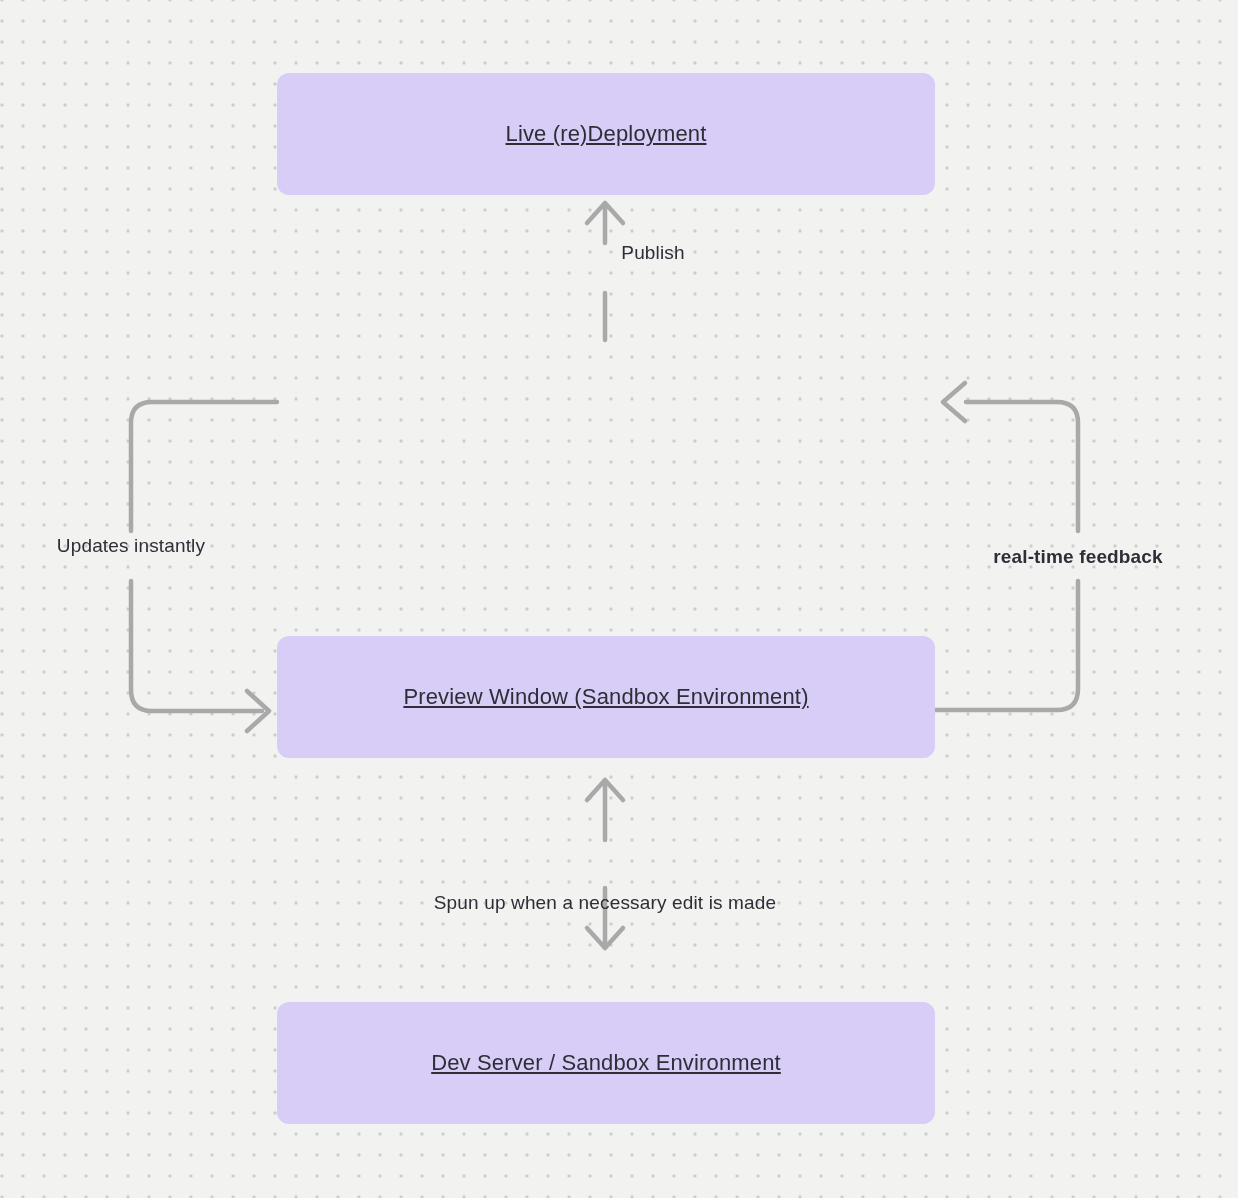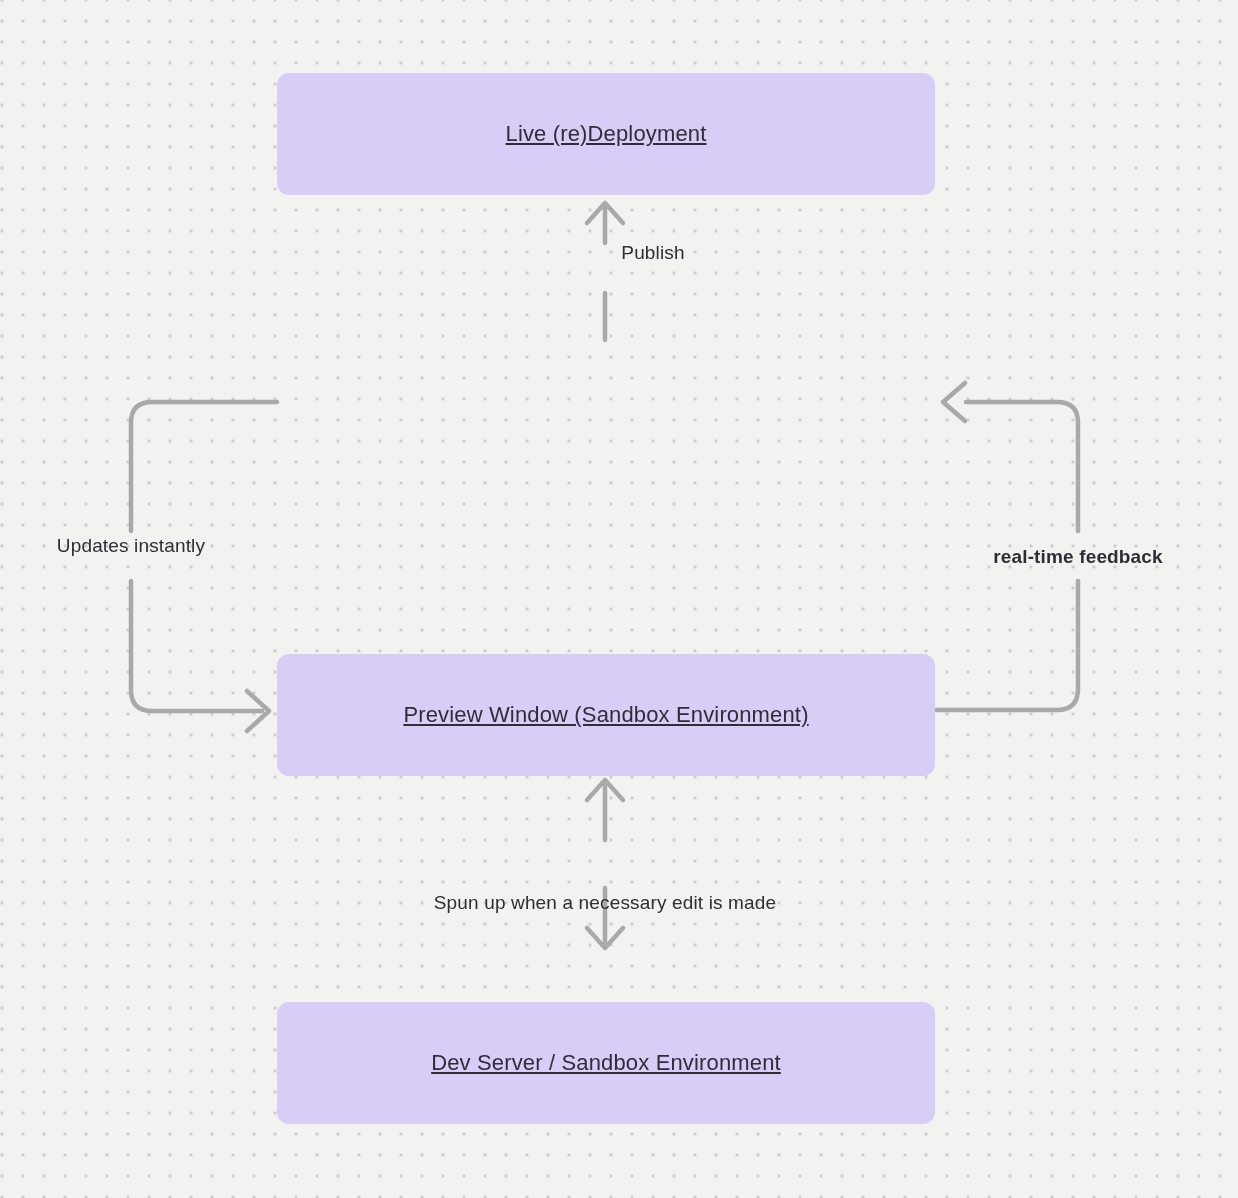--- a/index.html
+++ b/index.html
@@ -28,21 +28,21 @@
   }
   .node-label {
     font-size: 22px;
     color: var(--text, #2f2d36);
     letter-spacing: 0.15px;
     white-space: nowrap;
     text-decoration: underline;
   }
   #node-1 { top: 73px;  }
   #node-2 { top: 342px; }
-  #node-3 { top: 654px; }
+  #node-3 { top: 636px; }
   #node-4 { top: 958px; margin-top: 44px; }
   .connectors {
     position: absolute;
     left: 0; top: 0;
     width: 1238px;
     height: 1198px;
     pointer-events: none;
   }
   .connectors path {
     fill: none;

